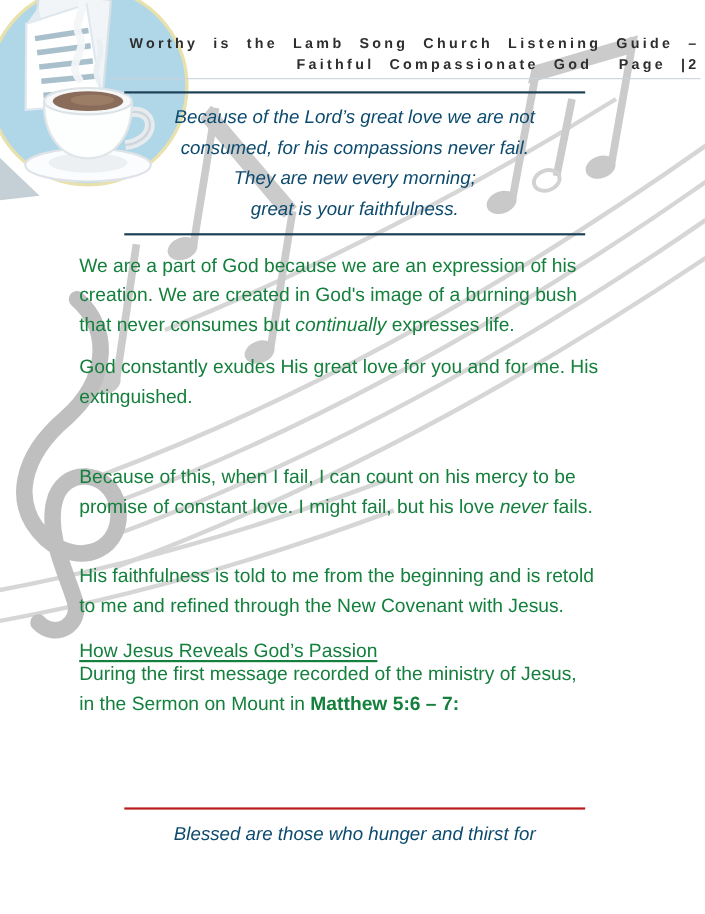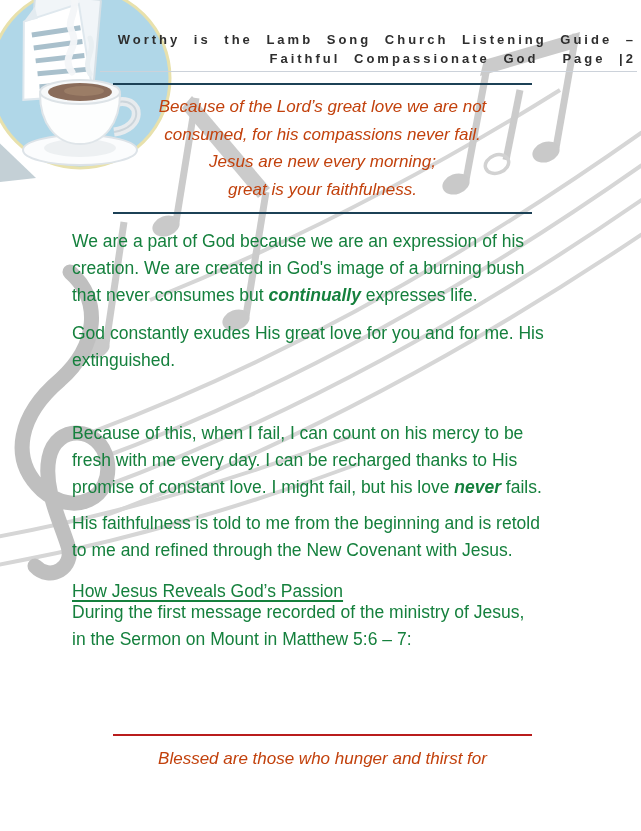--- a/index.html
+++ b/index.html
@@ -12,30 +12,30 @@
   .header {
     position:absolute; top:30px; right:5px; text-align:right;
     font-size:13px; font-weight:600; letter-spacing:3px; word-spacing:7px;
     color:#2e2e2e; line-height:19px; white-space:nowrap;
   }
   .header .page-gap { display:inline-block; width:24px; }
   .header .page-num { font-weight:800; }
   .hr-light { position:absolute; top:71px; left:100px; width:537px; height:1px; background:#ccd2da; }
   .quote {
     position:absolute; left:113px; width:411px; text-align:center;
-    font-style:italic; font-size:17px; line-height:27.5px; color:#c2410c;
+    font-style:italic; font-size:17px; line-height:27.5px; color:#0c4a6e;
   }
   .quote1 { top:83px; border-top:2px solid #1c4156; border-bottom:2px solid #1c4156; padding:8px 4px 9px; }
   .quote2 { top:734px; border-top:2px solid #b91c1c; padding:9px 4px 0; }
   .body-text {
     position:absolute; left:72px; width:502px;
     font-size:17.5px; line-height:27px; color:#15803d;
   }
-  .body-text .i, .quote .i { font-style:italic;font-weight:bold; }
-  .body-text .b { font-weight:normal; }
+  .body-text .i, .quote .i { font-style:italic; }
+  .body-text .b { font-weight:bold; }
   .heading-underline { text-decoration:underline; text-decoration-thickness:1.5px; text-underline-offset:3px; }
 </style>
 </head>
 <body>
 
 <div class="page">
 
   <svg class="watermark" viewBox="0 0 641 831" width="641" height="831" aria-hidden="true">
 
     <g stroke="#d6d6d6" stroke-width="4" fill="none">
@@ -106,36 +106,35 @@
 
   <div class="header">
     <div>Worthy is the Lamb Song Church Listening Guide –</div>
     <div><span>Faithful Compassionate God</span><span class="page-gap"></span><span>Page |</span><span class="page-num">2</span></div>
   </div>
   <div class="hr-light"></div>
 
   <div class="quote quote1">
       <div>Because of the Lord’s great love we are not</div>
       <div>consumed, for his compassions never fail.</div>
-      <div>Jesus are new every morning;</div>
+      <div>They are new every morning;</div>
       <div>great is your faithfulness.</div>
     </div>
 
   <div class="body-text" style="top:228px">
       <div><span>We are a part of God because we are an expression of his</span></div>
       <div><span>creation. We are created in God's image of a burning bush</span></div>
       <div><span>that never consumes but </span><span class="i">continually</span><span> expresses life.</span></div>
     </div>
   <div class="body-text" style="top:320px">
       <div><span>God constantly exudes His great love for you and for me. His</span></div>
       <div><span>extinguished.</span></div>
     </div>
   <div class="body-text" style="top:420px">
       <div><span>Because of this, when I fail, I can count on his mercy to be</span></div>
-      <div><span>fresh with me every day. I can be recharged thanks to His</span></div>
       <div><span>promise of constant love. I might fail, but his love </span><span class="i">never</span><span> fails.</span></div>
     </div>
   <div class="body-text" style="top:510px">
       <div><span>His faithfulness is told to me from the beginning and is retold</span></div>
       <div><span>to me and refined through the New Covenant with Jesus.</span></div>
     </div>
 
   <div class="body-text heading-underline" style="top:578px">How Jesus Reveals God’s Passion</div>
 
   <div class="body-text" style="top:599px">

